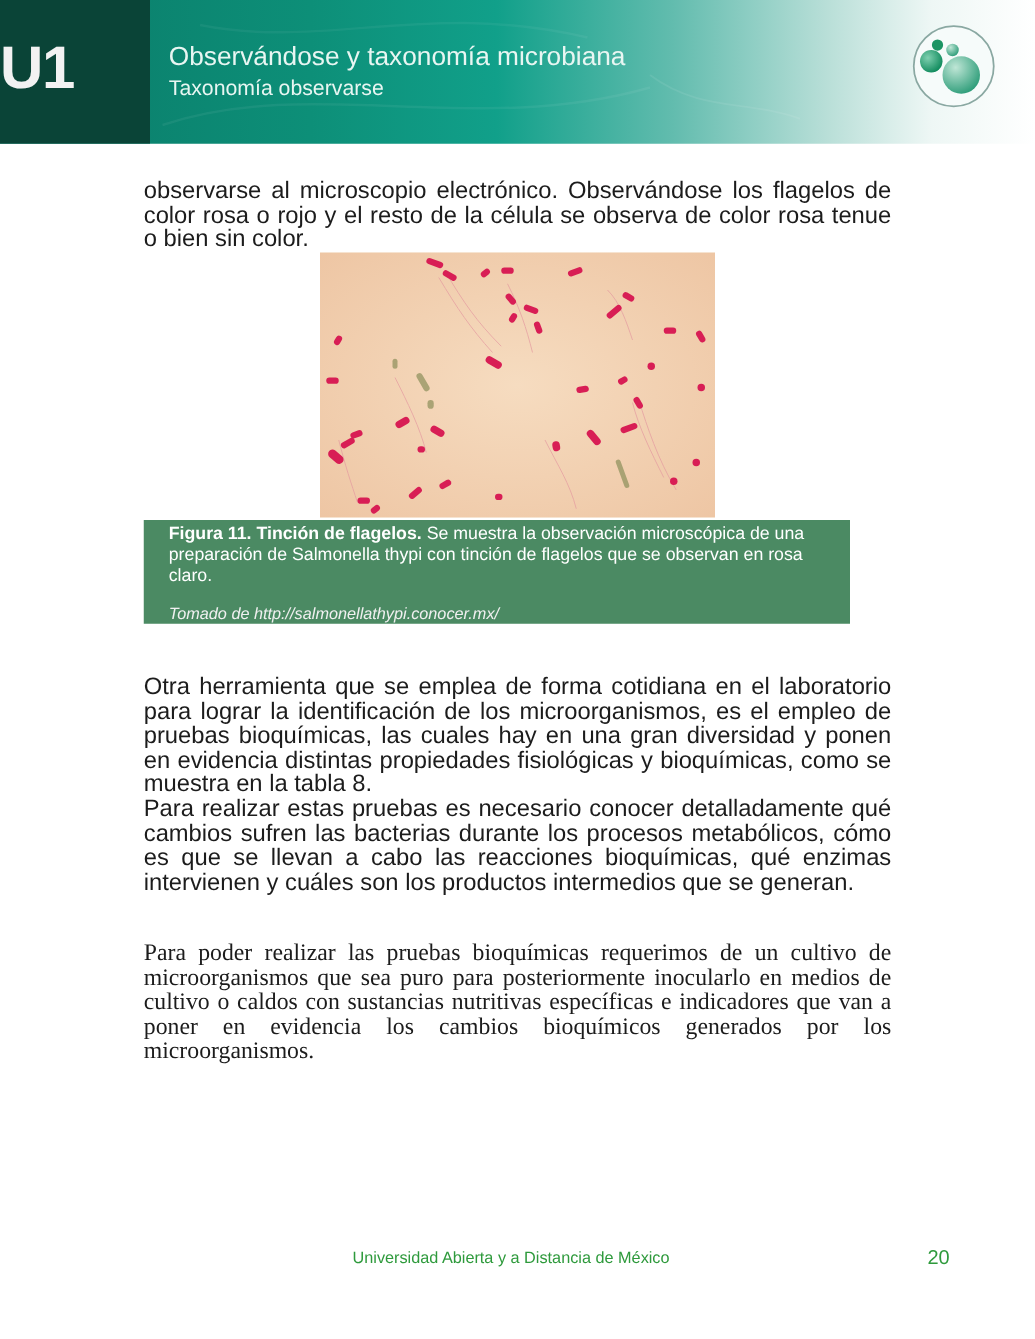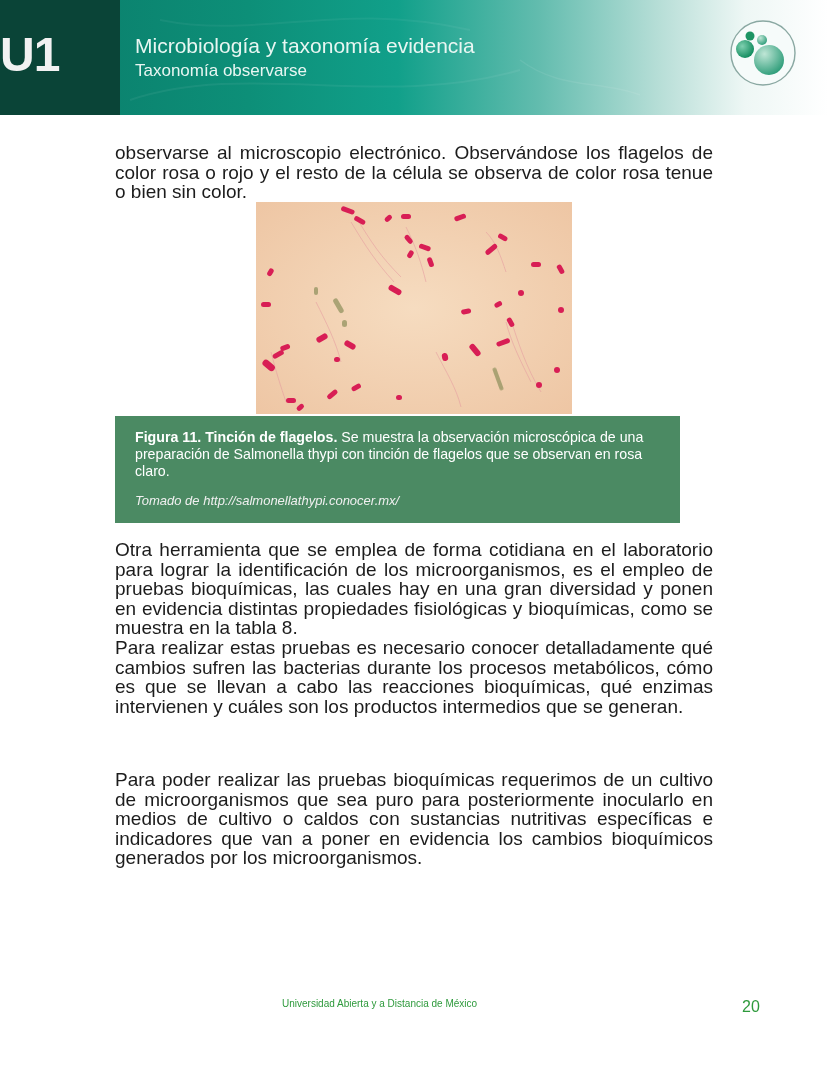--- a/index.html
+++ b/index.html
@@ -23,44 +23,44 @@
   .logo { position: absolute; left: 728px; top: 18px; width: 70px; height: 70px; }
 
   .content { position: absolute; left: 115px; width: 598px; }
   .para { font-size: 19px; line-height: 19.6px; text-align: justify; color: #1c1c1c; }
 
   .figure-img {
     position: absolute; left: 256px; top: 202px; width: 316px; height: 212px;
     background: #f0cfae; overflow: hidden;
   }
   .caption-box {
-    position: absolute; left: 115px; top: 416px; width: 565px; height: 107px;
-    background: #4b8a63; color: #ffffff; padding: 13px 20px 0 20px;
+    position: absolute; left: 115px; top: 416px; width: 565px; height: 83px;
+    background: #4b8a63; color: #ffffff; padding: 3px 20px 0 20px;
   }
   .caption-text { font-size: 14.2px; line-height: 17px; }
   .caption-bold { font-weight: bold; }
   .caption-source { font-size: 13px; font-style: italic; margin-top: 13px; color: #f0f0f0; }
 
-  .footer-uni { position: absolute; left: 282px; top: 998px; font-size: 10px; color: #2e9a3c; }
+  .footer-uni { position: absolute; left: 282px; top: 998px; font-size: 13px; color: #2e9a3c; }
   .footer-page { position: absolute; left: 742px; top: 998px; font-size: 16px; color: #2e9a3c; }
 </style>
 </head>
 <body>
 
 <div class="header">
   <svg width="828" height="115" style="position:absolute;left:0;top:0;">
     <path d="M130 100 C 250 60, 380 110, 520 70" stroke="rgba(255,255,255,0.06)" stroke-width="2" fill="none"></path>
     <path d="M160 20 C 260 40, 340 0, 470 30" stroke="rgba(255,255,255,0.05)" stroke-width="2" fill="none"></path>
     <path d="M520 60 C 560 90, 600 80, 640 95" stroke="rgba(255,255,255,0.08)" stroke-width="1.5" fill="none"></path>
   </svg>
   <div class="unit-box">
     <span class="unit-label">U1</span>
   </div>
   <div class="header-titles">
-    <div class="header-title">Microbiología y taxonomía evidencia</div>
+    <div class="header-title">Observándose y taxonomía microbiana</div>
     <div class="header-subtitle">Taxonomía observarse</div>
   </div>
   <svg class="logo" viewBox="0 0 70 70">
     <defs>
       <radialGradient id="g1" cx="35%" cy="35%" r="70%">
         <stop offset="0%" stop-color="#7fd0b0"></stop>
         <stop offset="100%" stop-color="#0f8a5c"></stop>
       </radialGradient>
       <radialGradient id="g2" cx="35%" cy="30%" r="75%">
         <stop offset="0%" stop-color="#bfe6d6"></stop>
@@ -145,16 +145,16 @@
   </svg>
 </div>
 
 <div class="caption-box">
   <div class="caption-text"><span class="caption-bold">Figura 11. Tinción de flagelos.</span><span> Se muestra la observación microscópica de una preparación de Salmonella thypi con tinción de flagelos que se observan en rosa claro.</span></div>
   <div class="caption-source">Tomado de http://salmonellathypi.conocer.mx/</div>
 </div>
 
 <div class="content para" style="top:540px;">Otra herramienta que se emplea de forma cotidiana en el laboratorio para lograr la identificación de los microorganismos, es el empleo de pruebas bioquímicas, las cuales hay en una gran diversidad y ponen en evidencia distintas propiedades fisiológicas y bioquímicas, como se muestra en la tabla 8.</div>
 <div class="content para" style="top:638px;">Para realizar estas pruebas es necesario conocer detalladamente qué cambios sufren las bacterias durante los procesos metabólicos, cómo es que se llevan a cabo las reacciones bioquímicas, qué enzimas intervienen y cuáles son los productos intermedios que se generan.</div>
-<div class="content para" style="top:770px;">Para poder realizar las pruebas bioquímicas requerimos de un cultivo de microorganismos que sea puro para posteriormente inocularlo en medios de cultivo o caldos con sustancias nutritivas específicas e indicadores que van a poner en evidencia los cambios bioquímicos generados por los microorganismos.</div>
+<div class="content para" style="top:753px;font-family:Liberation Serif, serif;">Para poder realizar las pruebas bioquímicas requerimos de un cultivo de microorganismos que sea puro para posteriormente inocularlo en medios de cultivo o caldos con sustancias nutritivas específicas e indicadores que van a poner en evidencia los cambios bioquímicos generados por los microorganismos.</div>
 
 <div class="footer-uni">Universidad Abierta y a Distancia de México</div>
 <div class="footer-page">20</div>
 
 </body></html>

